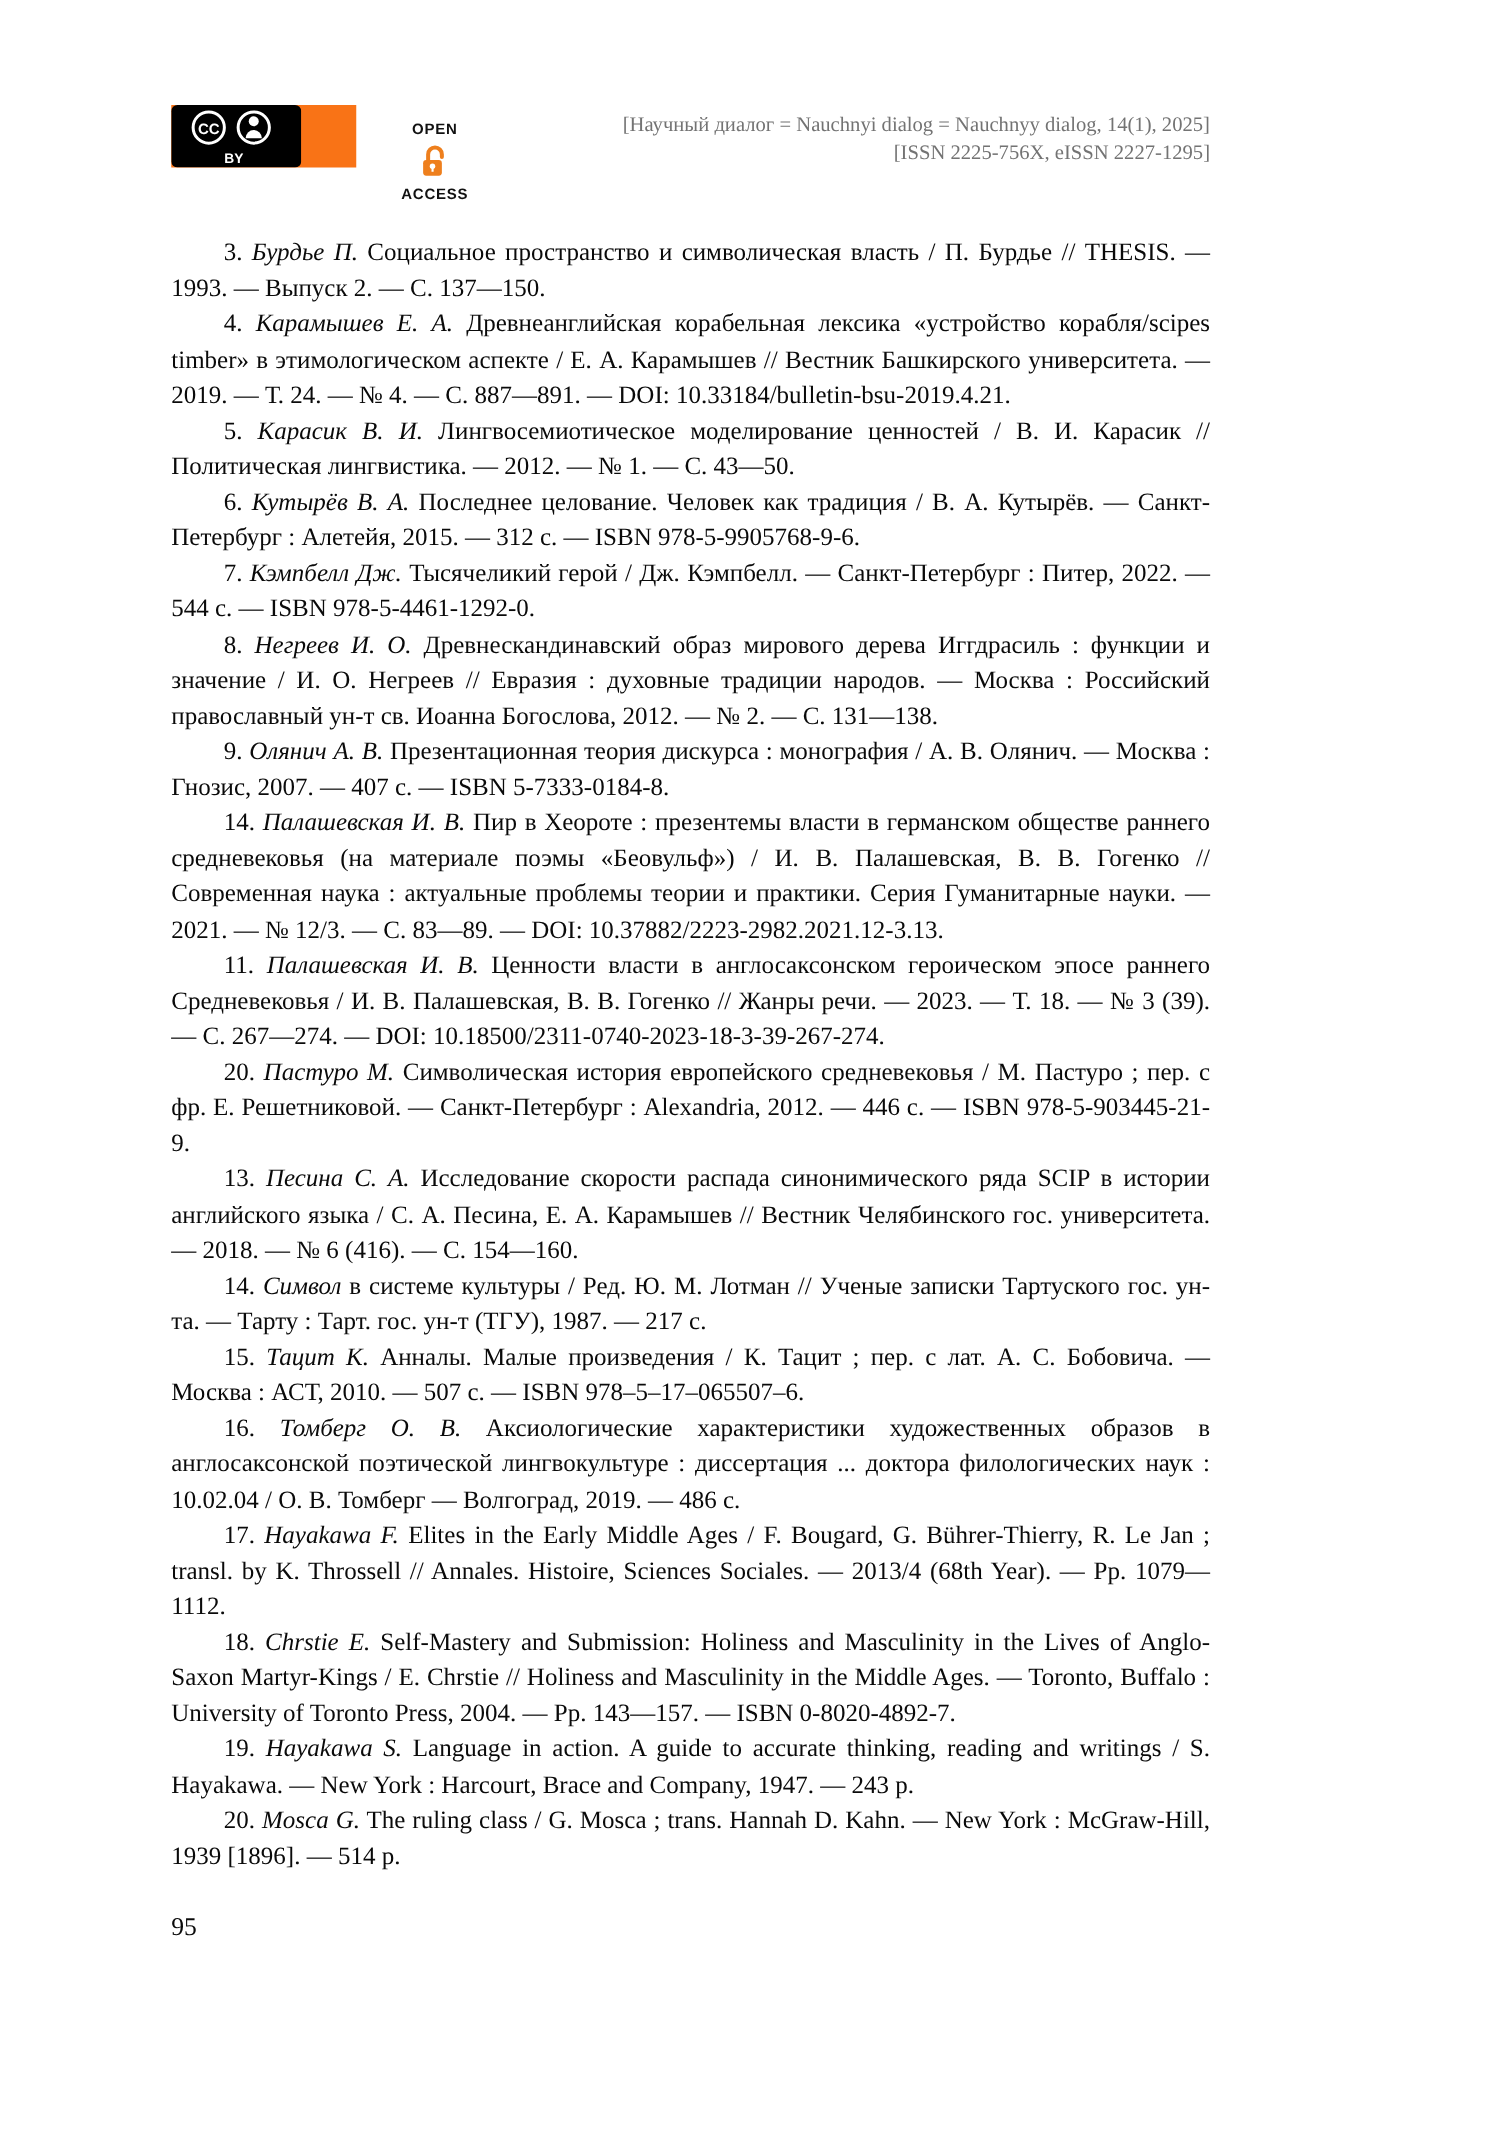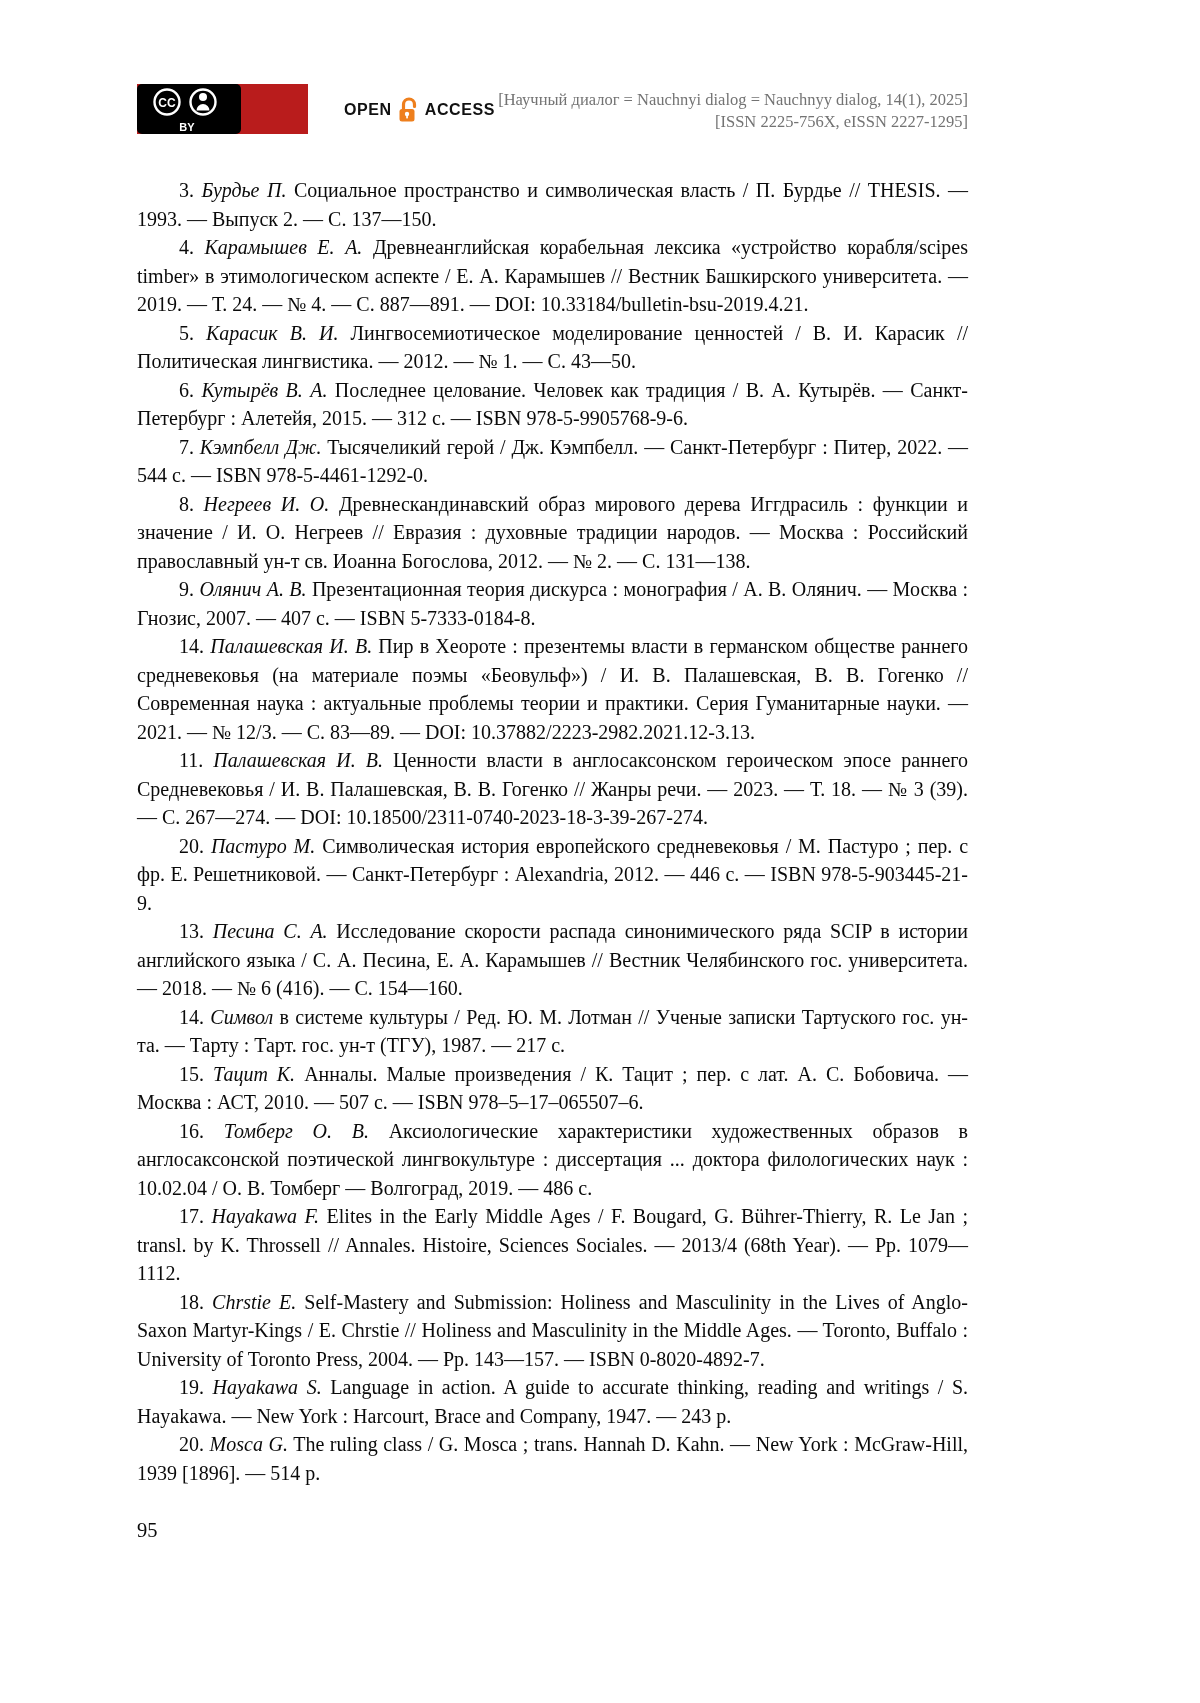--- a/index.html
+++ b/index.html
@@ -13,46 +13,47 @@
     font-family: "Liberation Serif", serif;
     padding: 84px 232px 0 137px;
     overflow: hidden;
   }
   .header {
     display: flex;
     align-items: flex-start;
   }
   .cc-panel {
     flex: 0 0 auto;
-    width: 171px;
+    width: 148px;
     height: 50px;
-    background: #b91c1c;
+    background: #f97316;
   }
   .oa-logo {
     display: flex;
     align-items: center;
     gap: 5px;
     margin-left: 36px;
     margin-top: 12px;
     font-family: "Liberation Sans", sans-serif;
     font-weight: bold;
-    font-size: 16px;
+    font-size: 12px;
     letter-spacing: 0.6px;
     color: #111111;
+    flex-direction: column;
   }
   .journal-info {
     flex: 1 1 auto;
     text-align: right;
     font-size: 16.5px;
     line-height: 21.5px;
     padding-top: 5px;
     color: #737373;
   }
   .refs {
-    margin-top: 42px;
+    margin-top: 26px;
     font-size: 20px;
     line-height: 28.5px;
   }
   .refs p {
     margin: 0;
     text-indent: 42px;
     text-align: justify;
   }
   .ref-author { font-style: italic; }
   .page-number {

